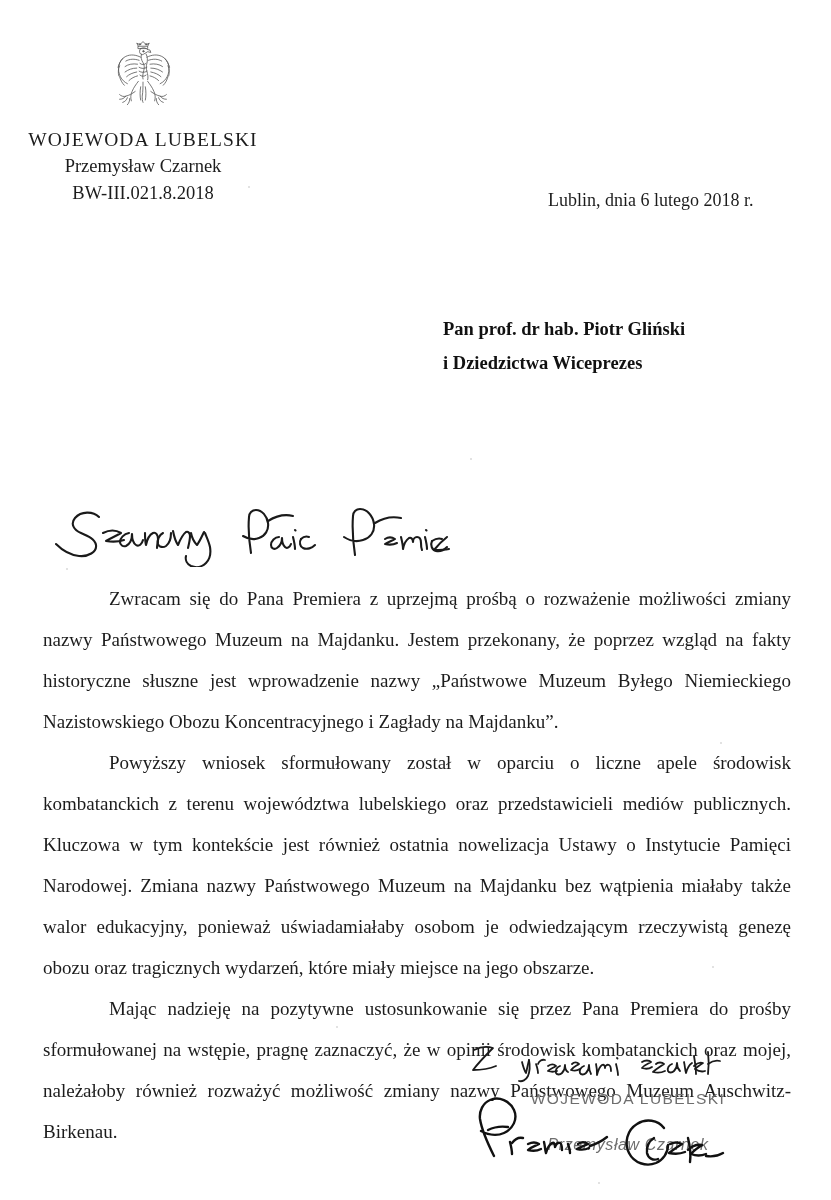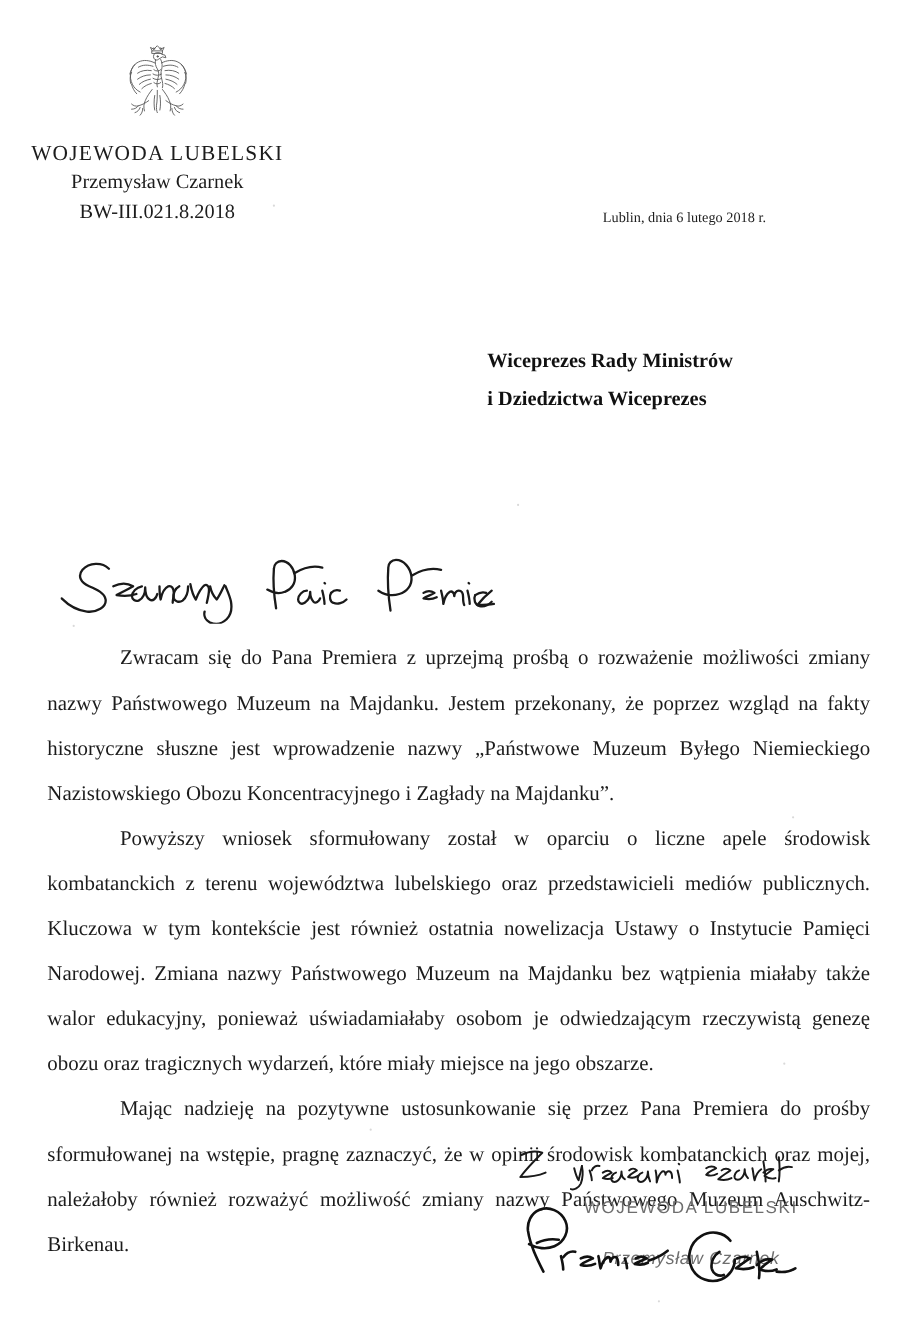--- a/index.html
+++ b/index.html
@@ -50,21 +50,21 @@
     margin-top: 2px;
     color: #1c1c1c;
     text-align: center;
   }
 
   
   .placedate {
     position: absolute;
     left: 548px;
     top: 190px;
-    font-size: 13px;
+    font-size: 18px;
     white-space: nowrap;
     color: #1c1c1c;
   }
 
   
   .addressee {
     position: absolute;
     left: 443px;
     top: 312px;
     font-weight: bold;
@@ -219,21 +219,21 @@
       </g>
     </svg>
     <div class="lh-office">WOJEWODA LUBELSKI</div>
     <div class="lh-name">Przemysław Czarnek</div>
     <div class="lh-ref">BW-III.021.8.2018</div>
   </div>
 
   <div class="placedate">Lublin, dnia 6 lutego 2018 r.</div>
 
   <div class="addressee">
-    <div>Wiceprezes Rady Ministrów</div>
+    <div>Pan prof. dr hab. Piotr Gliński</div>
     <div>i Dziedzictwa Wiceprezes</div>
   </div>
 
   <div class="salutation-hw" title="Szanowny Panie Premierze">
     <svg viewBox="0 0 400 70" width="400" height="70" aria-hidden="true">
       <g fill="none" stroke="#1a1a1a" stroke-width="2.1" stroke-linecap="round" stroke-linejoin="round">
 
         <path d="M44 20 c-6 -6 -18 -6 -24 1 c-5 6 -1 12 6 15 c7 3 14 6 15 12 c1 7 -8 12 -17 11 c-9 -1 -17 -6 -23 -12"></path>
         <path d="M48 36 c6 -3 13 -3 18 0 c-5 3 -10 5 -15 8 c6 1 12 1 18 -1"></path>
         <path d="M74 36 c-5 1 -9 5 -9 9 c0 3 3 5 6 4 c4 -2 6 -7 6 -12 c0 4 1 9 4 11 c3 2 6 -1 7 -5"></path>

